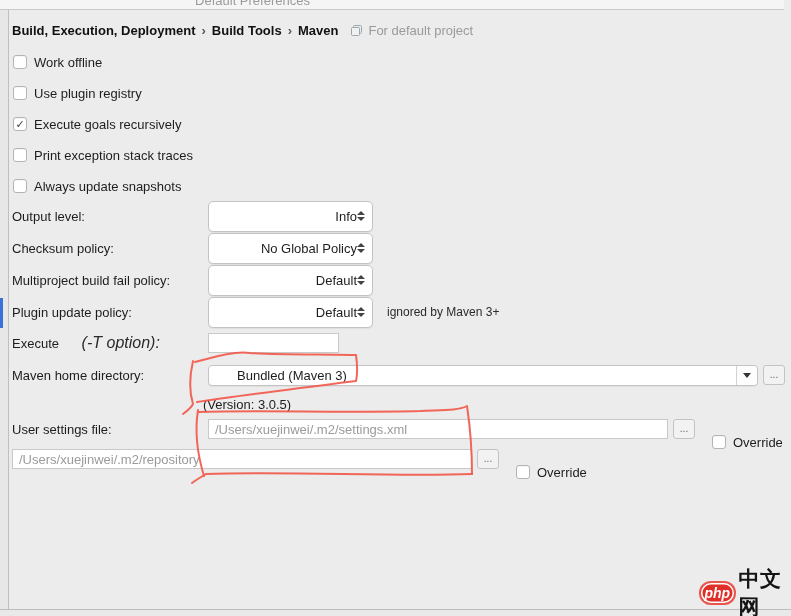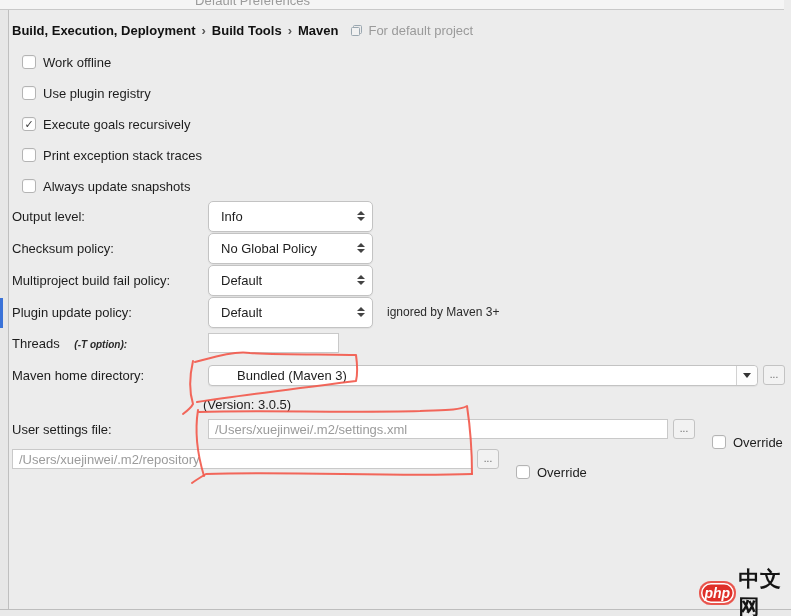--- a/index.html
+++ b/index.html
@@ -36,44 +36,45 @@
   .header {
     position:absolute; top:21px; left:12px; right:4px; height:18px;
     display:flex; align-items:center; white-space:nowrap;
   }
   .header .crumb { font-weight:bold; color:#111; }
   .header .sep { font-weight:bold; color:#555; margin:0 6px; }
   .header .proj-icon { margin:0 5px 0 12px; display:inline-flex; }
   .header .proj-note { color:#9a9a9a; }
   
   .crow {
-    position:absolute; left:22px; height:16px;
+    position:absolute; left:13px; height:16px;
     display:flex; align-items:center;justify-content:flex-end;
   }
   .cbox {
     width:14px; height:14px; flex:none;
     background:#fff; border:1px solid #b4b4b4; border-radius:3px;
     display:flex; align-items:center; justify-content:center;
     font-size:11px; line-height:11px; color:#3c3c3c;
     box-shadow:inset 0 1px 1px rgba(0,0,0,0.04);
   }
   .crow .clabel { margin-left:7px; }
   
   .frow {
     position:absolute; left:12px; right:0; height:22px;
     display:flex; align-items:center; white-space:nowrap;
   }
   .frow .lbl { width:196px; flex:none; }
-  .opt-hint { font-style:italic; font-size:10px; color:#2a2a2a; margin-left:11px;font-weight:bold; }
+  .opt-hint { font-style:italic; font-size:16px; color:#2a2a2a; margin-left:19px; }
   
   .mselect {
     width:165px; height:31px; flex:none;
     background:#fff; border:1px solid #c3c3c3; border-radius:5px;
     display:flex; align-items:center; padding:0 7px 0 12px;
     box-shadow:0 1px 1px rgba(0,0,0,0.06);
+    text-align:right;
   }
   .mselect .sval { flex:1 1 auto; }
   .chevrons { display:flex; flex-direction:column; align-items:center; gap:2px; flex:none; }
   .chevrons i { display:block; width:0; height:0; border-left:4px solid transparent; border-right:4px solid transparent; }
   .chevrons .up { border-bottom:4px solid #444; }
   .chevrons .dn { border-top:4px solid #444; }
   .row-note { margin-left:14px; font-size:12px; color:#2b2b2b; }
   
   .tfield {
     height:20px; background:#fff; border:1px solid #c9c9c9; border-radius:0;
@@ -211,21 +212,21 @@
     <span class="chevrons">
         <i class="up"></i>
         <i class="dn"></i>
       </span>
   </span>
   <span class="row-note">ignored by Maven 3+</span>
 </div>
 
 <div class="frow" style="top:332px">
   <span class="lbl">
-    <span>Threads</span>
+    <span>Execute</span>
     <span class="opt-hint">(-T option):</span>
   </span>
   <input class="tfield threads-field" type="text" style="">
 </div>
 
 <div class="frow" style="top:364px">
   <span class="lbl">Maven home directory:</span>
   <span class="combo">
     <span class="cval">Bundled (Maven 3)</span>
     <span class="arrow-btn">

